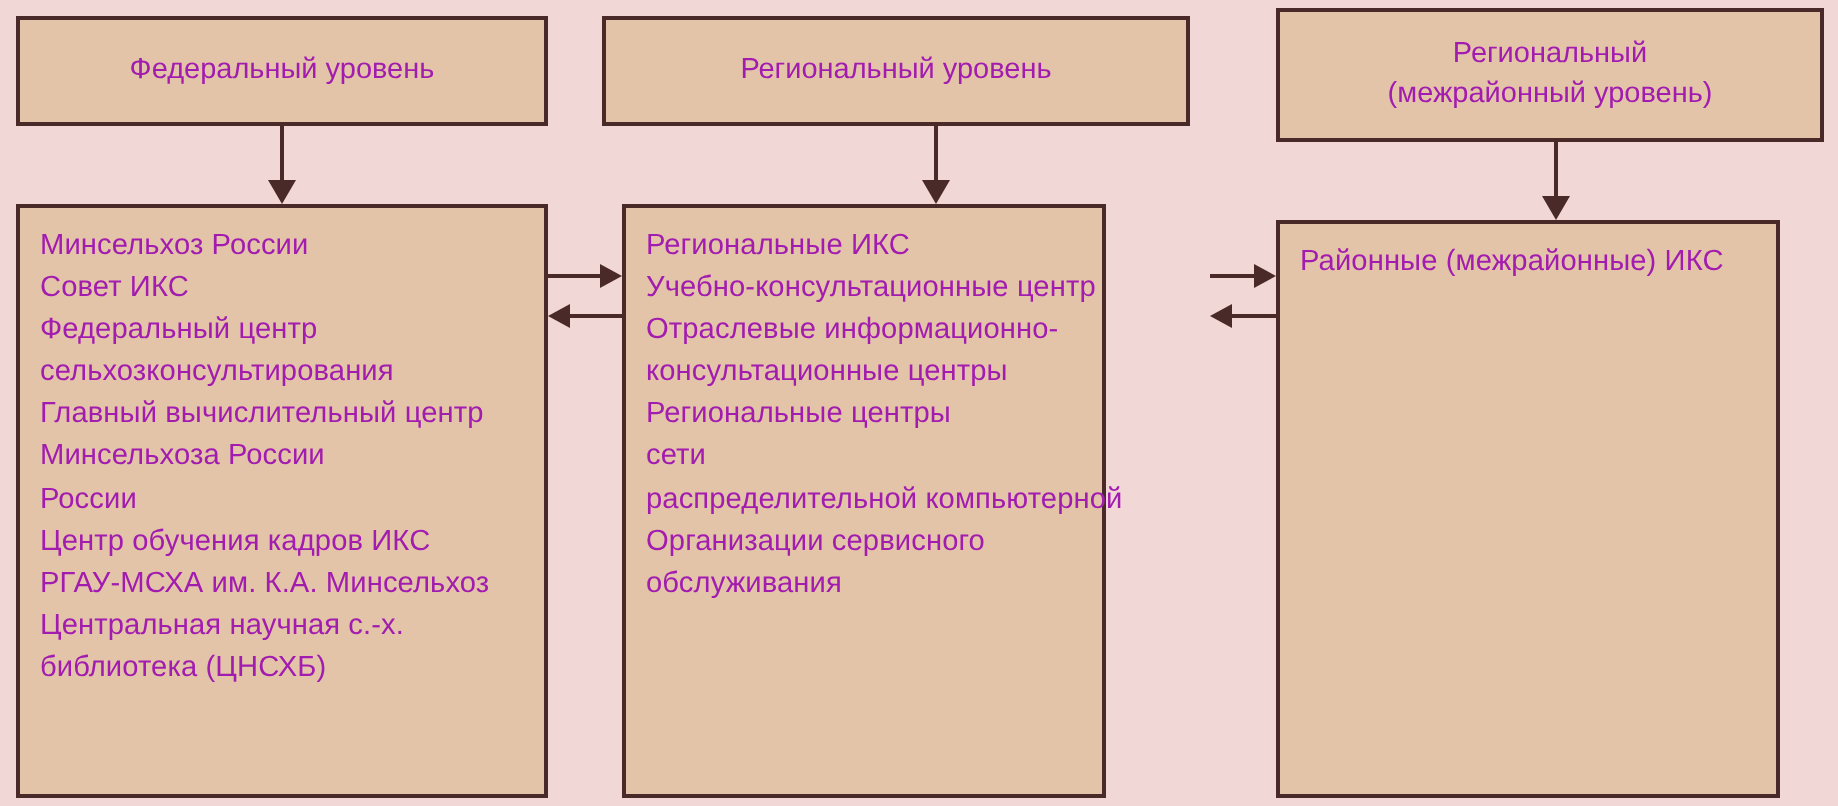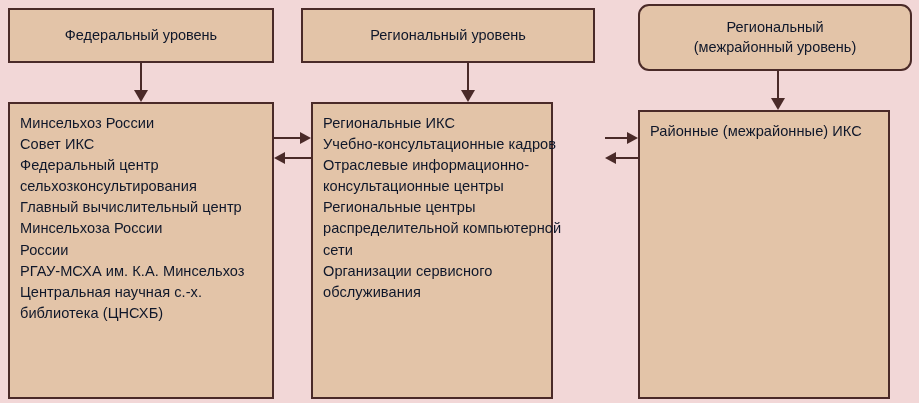--- a/index.html
+++ b/index.html
@@ -15,21 +15,21 @@
     width: 919px;
     height: 403px;
     background: #f2d7d7;
     overflow: hidden;
   }
   .box {
     position: absolute;
     box-sizing: border-box;
     background: #e3c4a8;
     border: 2px solid #4a2a28;
-    color: #0f172a;
+    color: #a21caf;
   }
   .header-box {
     display: flex;
     align-items: center;
     justify-content: center;
     text-align: center;
     font-size: 14.5px;
     line-height: 1.35;
   }
   .header-box .htext {
@@ -42,21 +42,21 @@
     font-size: 14.6px;
     line-height: 21.1px;
   }
   .list-box .line {
     white-space: pre;
     letter-spacing: 0.05px;
   }
   
   #box-federal-header   { left: 8px;   top: 8px;  width: 266px; height: 55px; }
   #box-regional-header  { left: 301px; top: 8px;  width: 294px; height: 55px; }
-  #box-interdistrict-header { left: 638px; top: 4px; width: 274px; height: 67px; border-radius: 11px; }
+  #box-interdistrict-header { left: 638px; top: 4px; width: 274px; height: 67px; }
   
   #box-federal-body     { left: 8px;   top: 102px; width: 266px; height: 297px; }
   #box-regional-body    { left: 311px; top: 102px; width: 242px; height: 297px; }
   #box-district-body    { left: 638px; top: 110px; width: 252px; height: 289px; }
   
   .arrow {
     position: absolute;
   }
   .arrow-line-v {
     position: absolute;
@@ -124,33 +124,34 @@
   </div>
 
   <div class="box list-box" id="box-federal-body">
     <div class="line">Минсельхоз России</div>
     <div class="line">Совет ИКС</div>
     <div class="line">Федеральный центр</div>
     <div class="line">сельхозконсультирования</div>
     <div class="line">Главный вычислительный центр</div>
     <div class="line">Минсельхоза России</div>
     <div class="line">России</div>
+    <div class="line">Центр обучения кадров ИКС</div>
     <div class="line">РГАУ-МСХА им. К.А. Минсельхоз</div>
     <div class="line">Центральная научная с.-х.</div>
     <div class="line">библиотека (ЦНСХБ)</div>
   </div>
 
   <div class="box list-box" id="box-regional-body">
     <div class="line">Региональные ИКС</div>
-    <div class="line">Учебно-консультационные кадров</div>
+    <div class="line">Учебно-консультационные центр</div>
     <div class="line">Отраслевые информационно-</div>
     <div class="line">консультационные центры</div>
     <div class="line">Региональные центры</div>
+    <div class="line">сети</div>
     <div class="line">распределительной компьютерной</div>
-    <div class="line">сети</div>
     <div class="line">Организации сервисного</div>
     <div class="line">обслуживания</div>
   </div>
 
   <div class="box list-box" id="box-district-body">
     <div class="line">Районные (межрайонные) ИКС</div>
   </div>
 
   <div class="arrow">
     <div class="arrow-line-h" style="left:274px; top:137px; width:29px;"></div>

